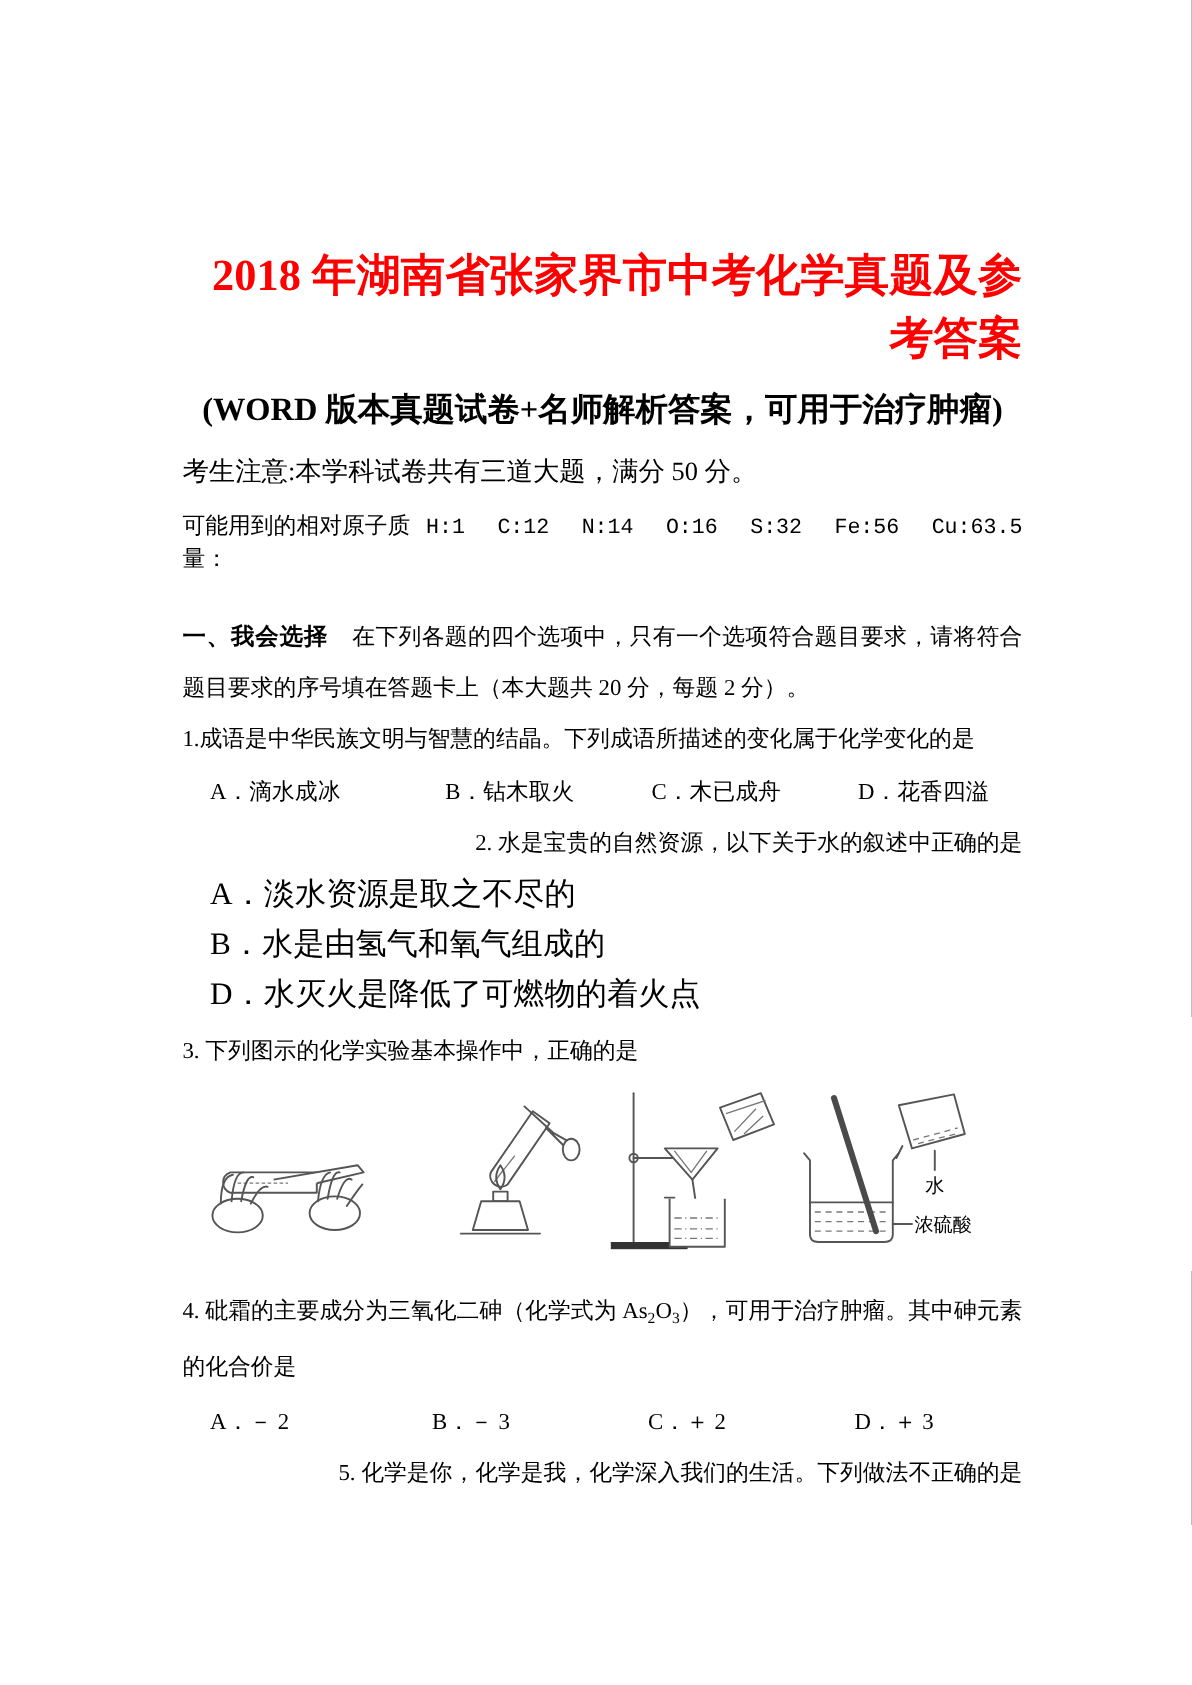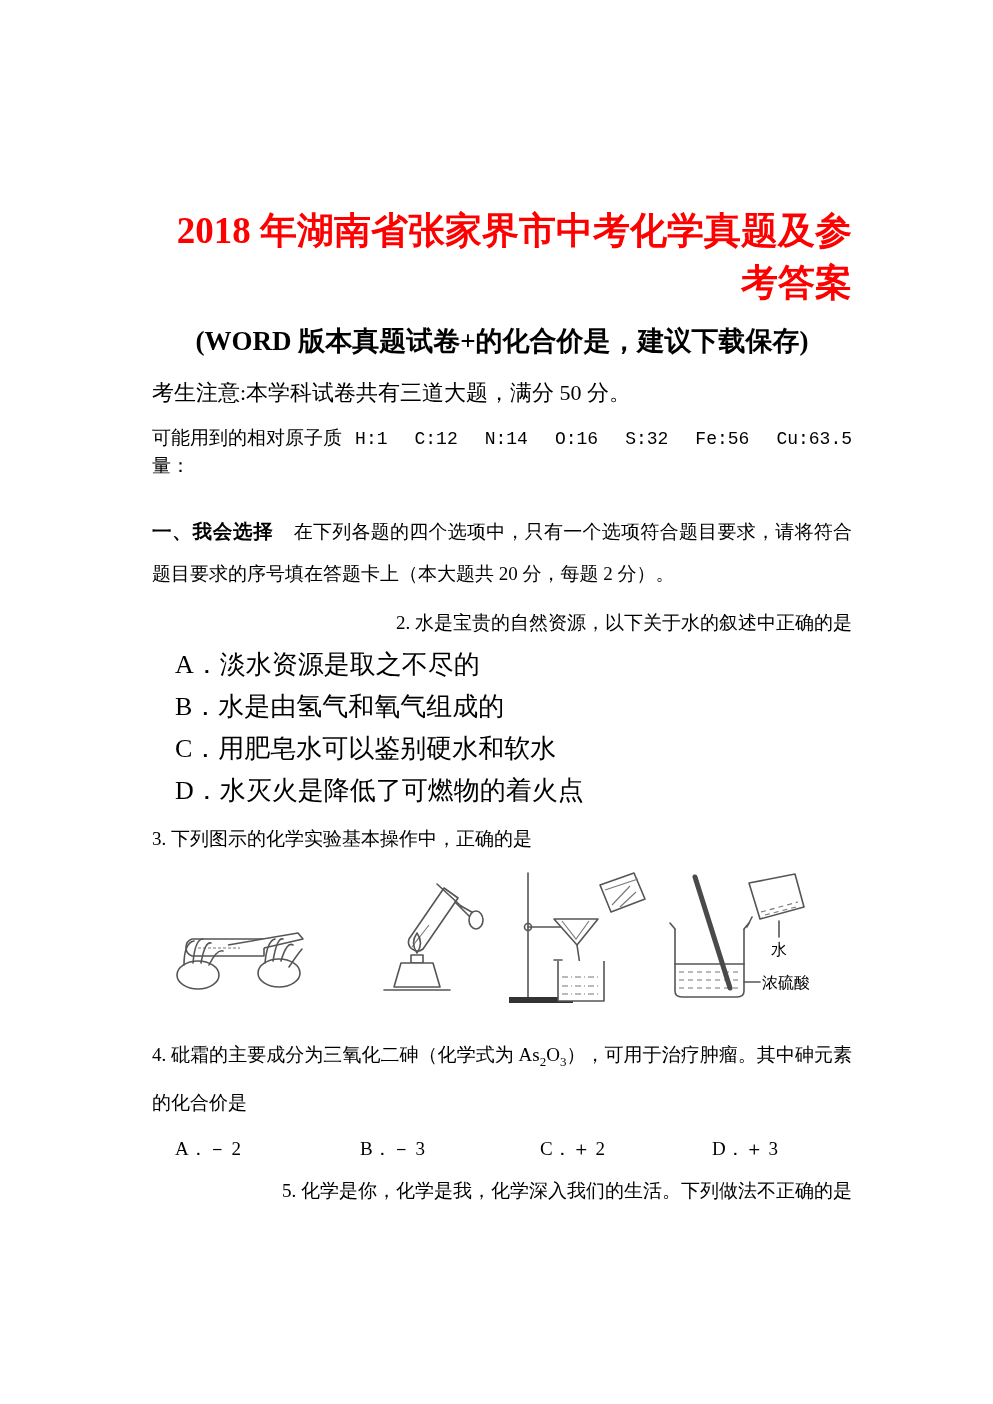--- a/index.html
+++ b/index.html
@@ -69,46 +69,52 @@
 <body>
 
 <div class="page">
   <div class="content">
 
     <h1 class="title">
       <div>2018 年湖南省张家界市中考化学真题及参</div>
       <div>考答案</div>
     </h1>
 
-    <h2 class="subtitle">(WORD 版本真题试卷+的化合价是，建议下载保存)</h2>
+    <h2 class="subtitle">(WORD 版本真题试卷+名师解析答案，可用于治疗肿瘤)</h2>
 
     <p class="notice">考生注意:本学科试卷共有三道大题，满分 50 分。</p>
 
     <p class="atomic">
-      <span style="margin-right:10px;font-family:Liberation Mono, monospace;">可能用到的相对原子质量：</span>
+      <span style="margin-right:10px;">可能用到的相对原子质量：</span>
       <span class="mono">H:1</span>
       <span class="mono">C:12</span>
       <span class="mono">N:14</span>
       <span class="mono">O:16</span>
       <span class="mono">S:32</span>
       <span class="mono">Fe:56</span>
       <span class="mono">Cu:63.5</span>
     </p>
 
     <p class="section-head">
       <b>一、我会选择</b>
       <span style="display:inline-block;width:10px;"></span>
       <span>在下列各题的四个选项中，只有一个选项符合题目要求，请将符合题目要求的序号填在答题卡上（本大题共 20 分，每题 2 分）。</span>
     </p>
 
+    <p class="q mt8">1.成语是中华民族文明与智慧的结晶。下列成语所描述的变化属于化学变化的是</p>
+    <p class="opts-row opts-q1 mt16">
+      <span>A．滴水成冰</span>
+      <span>B．钻木取火</span>
+      <span>C．木已成舟</span>
+      <span>D．花香四溢</span>
+    </p>
 
     <p class="q mt14">2. 水是宝贵的自然资源，以下关于水的叙述中正确的是</p>
     <p class="opt-block">A．淡水资源是取之不尽的</p>
     <p class="opt-block">B．水是由氢气和氧气组成的</p>
-    <p class="opt-block">C．用肥皂水可以鉴别硬水和软水</p>
     <p class="opt-block">D．水灭火是降低了可燃物的着火点</p>
 
     <p class="q mt20">3. 下列图示的化学实验基本操作中，正确的是</p>
 
     <div class="figures">
 
       <div class="fig" style="left:14px;top:22px;">
         <svg width="150" height="118" viewBox="0 0 150 118">
           <path class="sk-fill" d="M26,52 a9,9 0 0 0 0,17 L98,69 L98,52 Z"></path>
           <line class="sk-thin" x1="32" y1="61" x2="74" y2="61" stroke-dasharray="3,2"></line>

